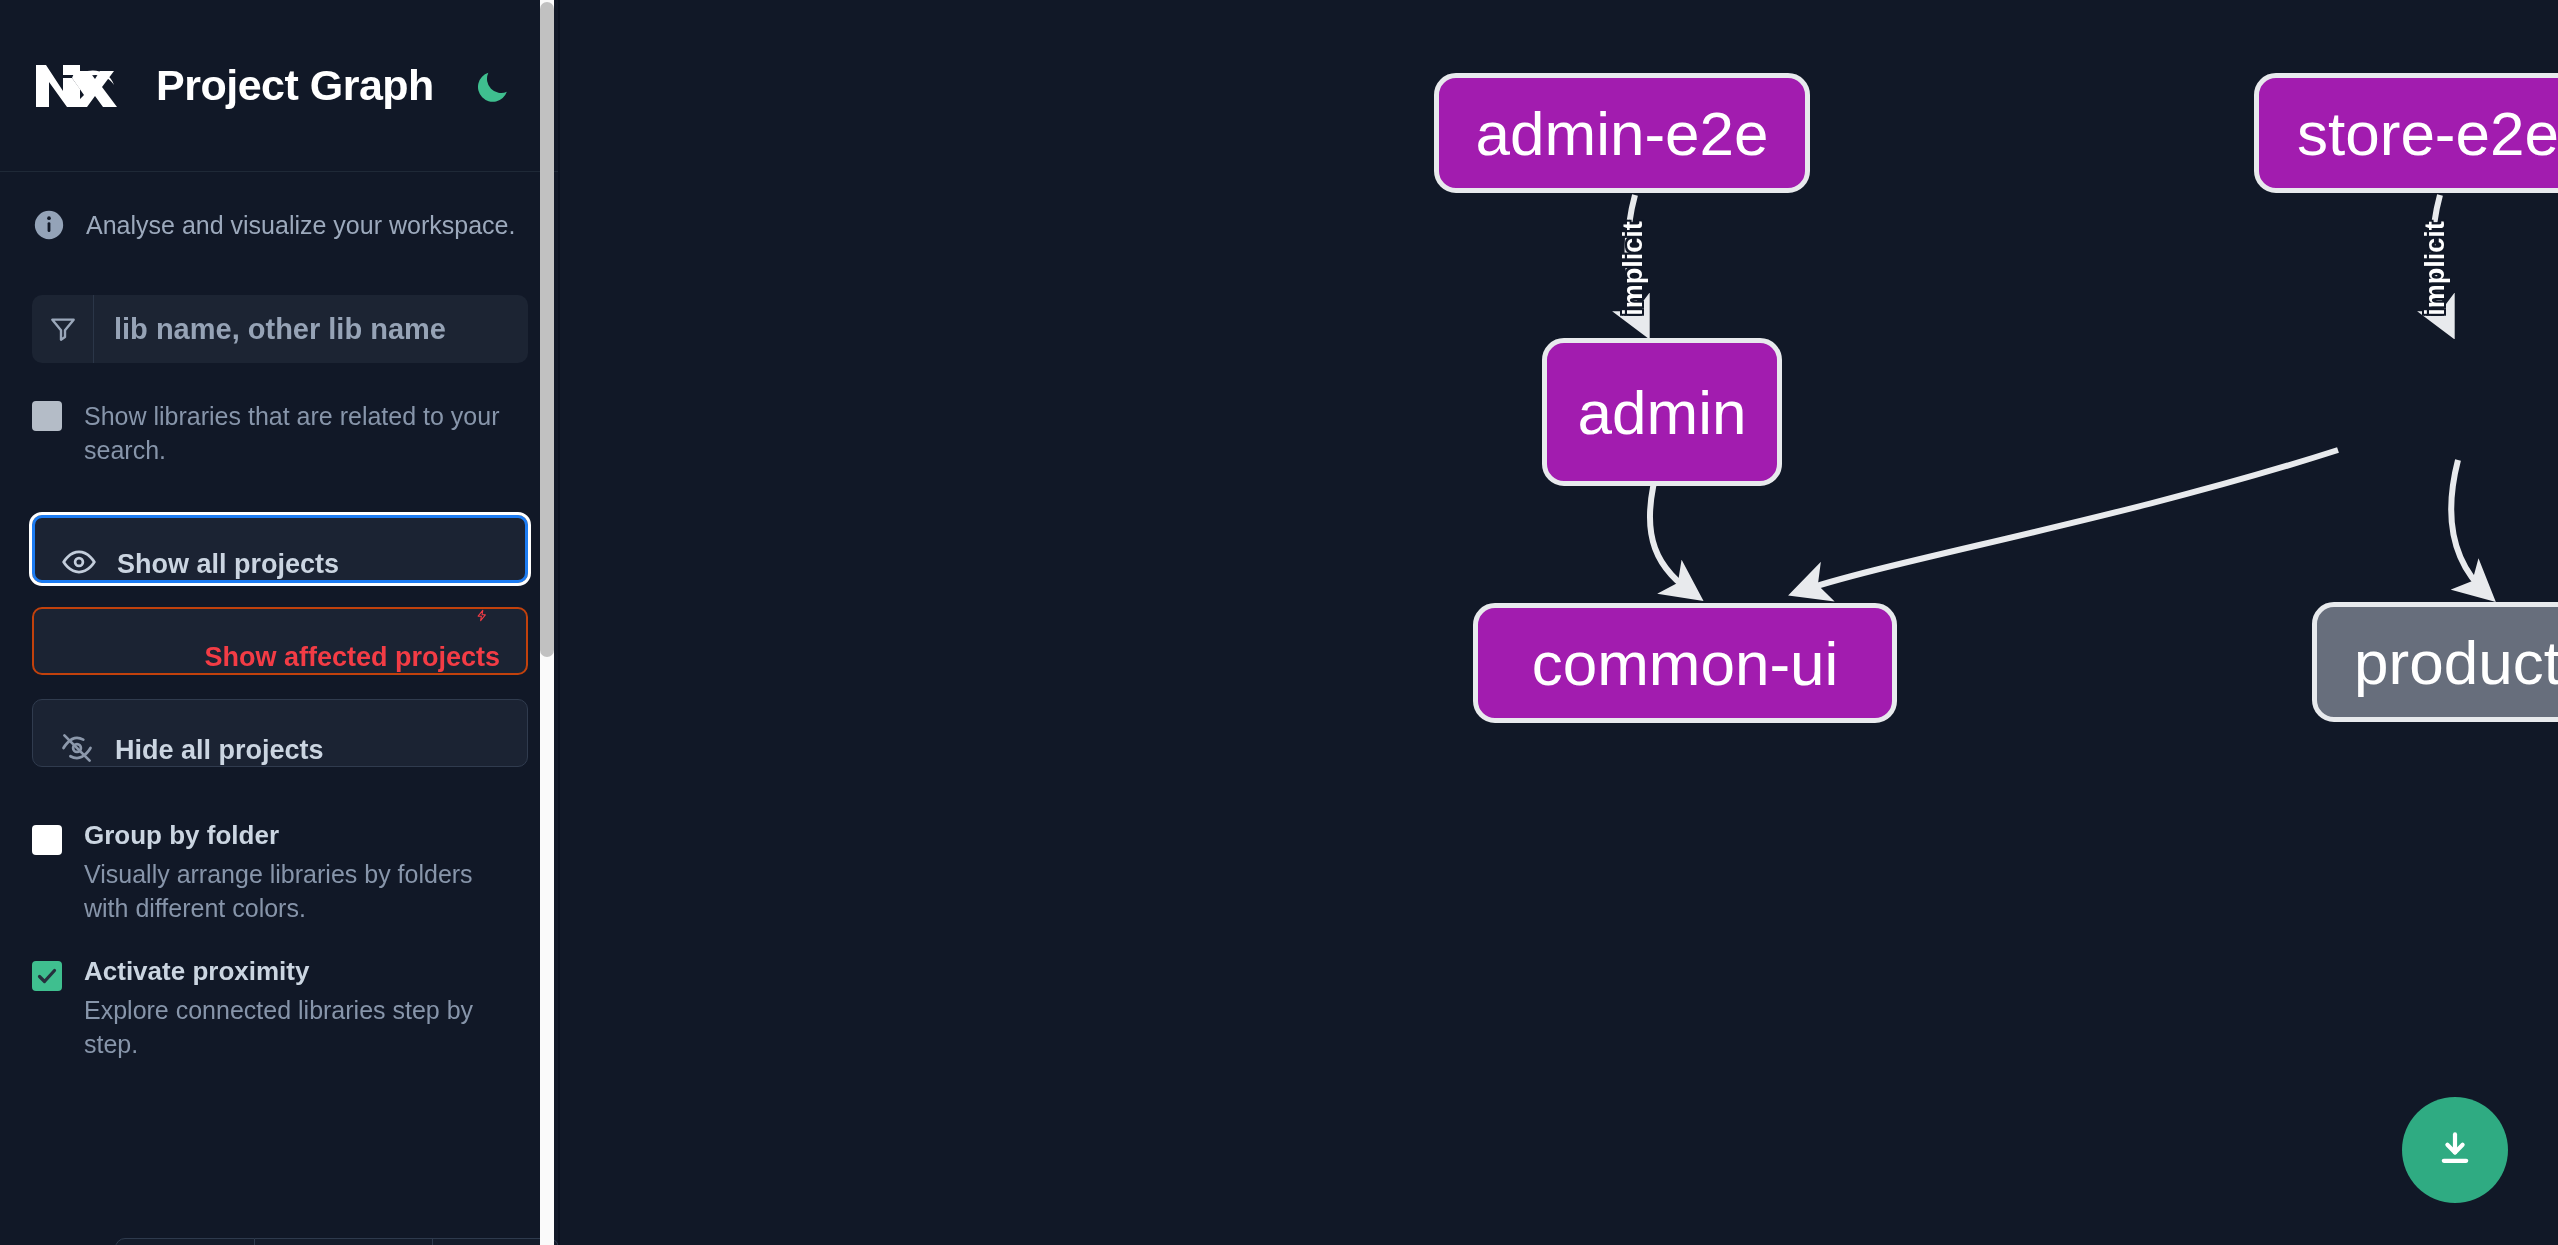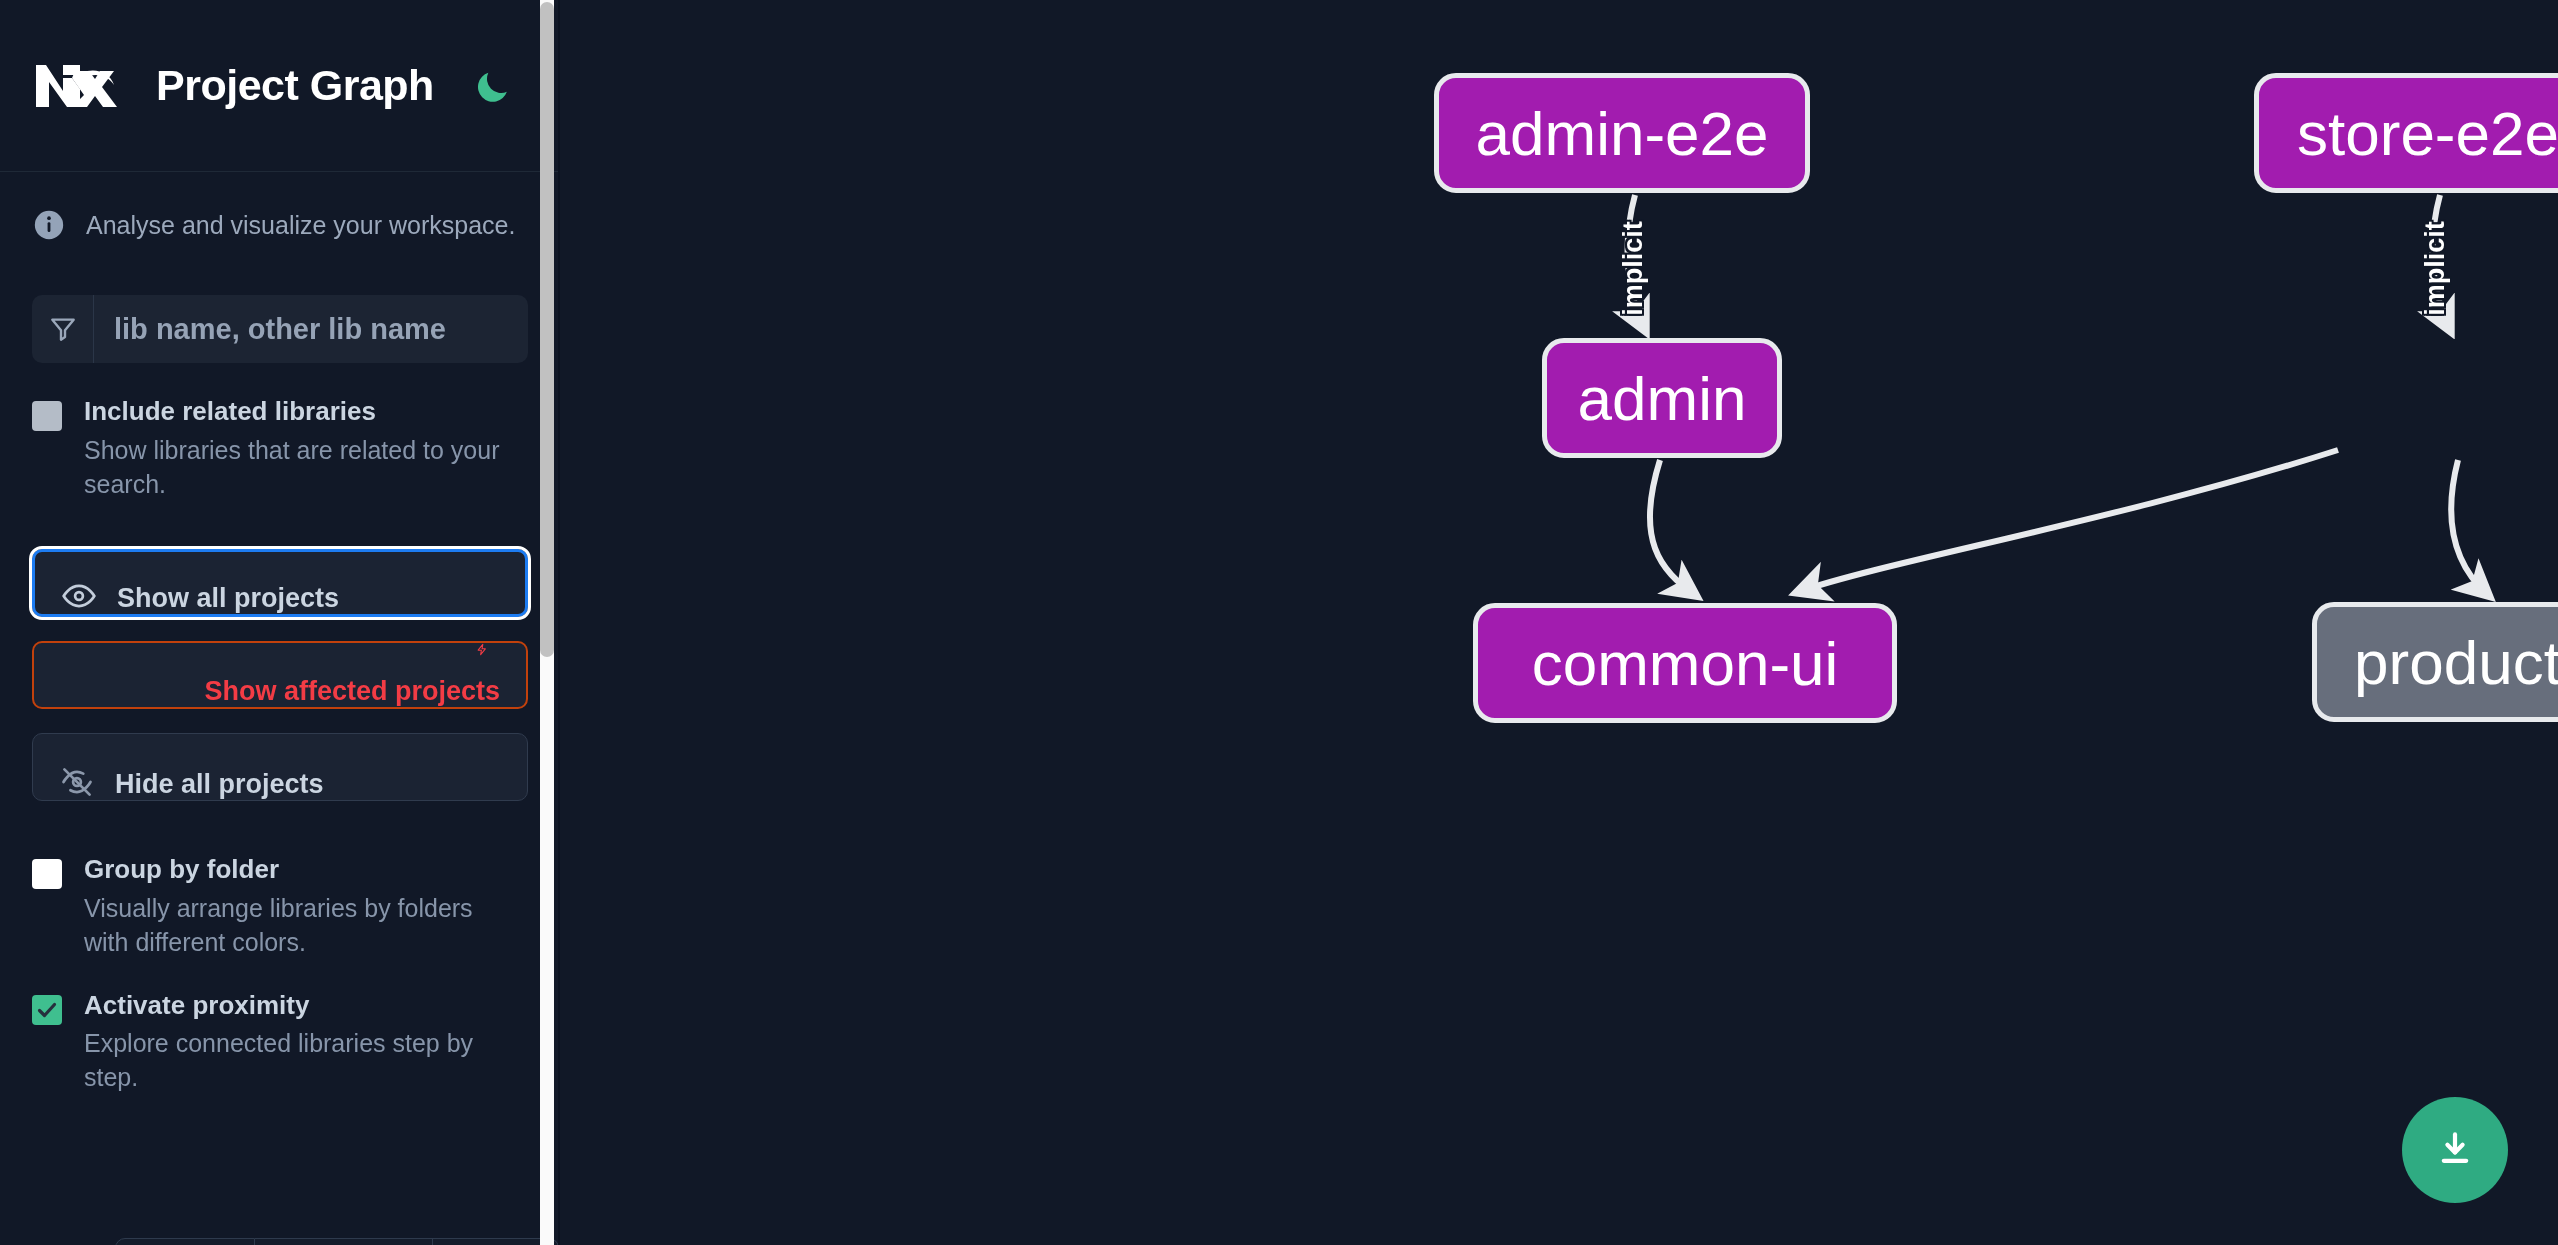--- a/index.html
+++ b/index.html
@@ -313,21 +313,20 @@
           <svg width="32" height="32" viewBox="0 0 24 24" fill="none" stroke="#9AA7BA" stroke-width="1.8" stroke-linecap="round" stroke-linejoin="round">
             <path d="M4 5h16l-6.5 8v5l-3 2v-7z"></path>
           </svg>
         </span>
         <input class="search-input" type="text" value="" placeholder="lib name, other lib name" style="">
       </div>
 
       <div class="cb-row">
         <span class="cb-box grey"></span>
         <span class="cb-text">
-          <span class="cb-label">Include related libraries</span>
           <span class="cb-desc">Show libraries that are related to your search.</span>
         </span>
       </div>
 
       <div class="actions">
 
         <button class="act-btn act-show-all">
           <svg width="36" height="36" viewBox="0 0 24 24" fill="none" stroke="#C3CDDB" stroke-width="1.8">
             <path d="M1.8 12S5.5 5.3 12 5.3 22.2 12 22.2 12 18.5 18.7 12 18.7 1.8 12 1.8 12z"></path>
             <circle cx="12" cy="12" r="2.6"></circle>
@@ -403,21 +402,21 @@
     </svg>
 
     <div class="node pink" style="left:874px; top:73px; width:376px; height:120px;">
       <span>admin-e2e</span>
     </div>
 
     <div class="node pink" style="left:1694px; top:73px; width:348px; height:120px;">
       <span>store-e2e</span>
     </div>
 
-    <div class="node pink" style="left:982px; top:338px; width:240px; height:120px;">
+    <div class="node pink" style="left:982px; top:338px; width:240px; height:148px;">
       <span>admin</span>
     </div>
 
 
     <div class="node pink" style="left:913px; top:570px; width:424px; height:120px;margin-top:33px;">
       <span>common-ui</span>
     </div>
 
     <div class="node grey" style="left:1752px; top:602px; width:322px; height:120px;">
       <span>products</span>

